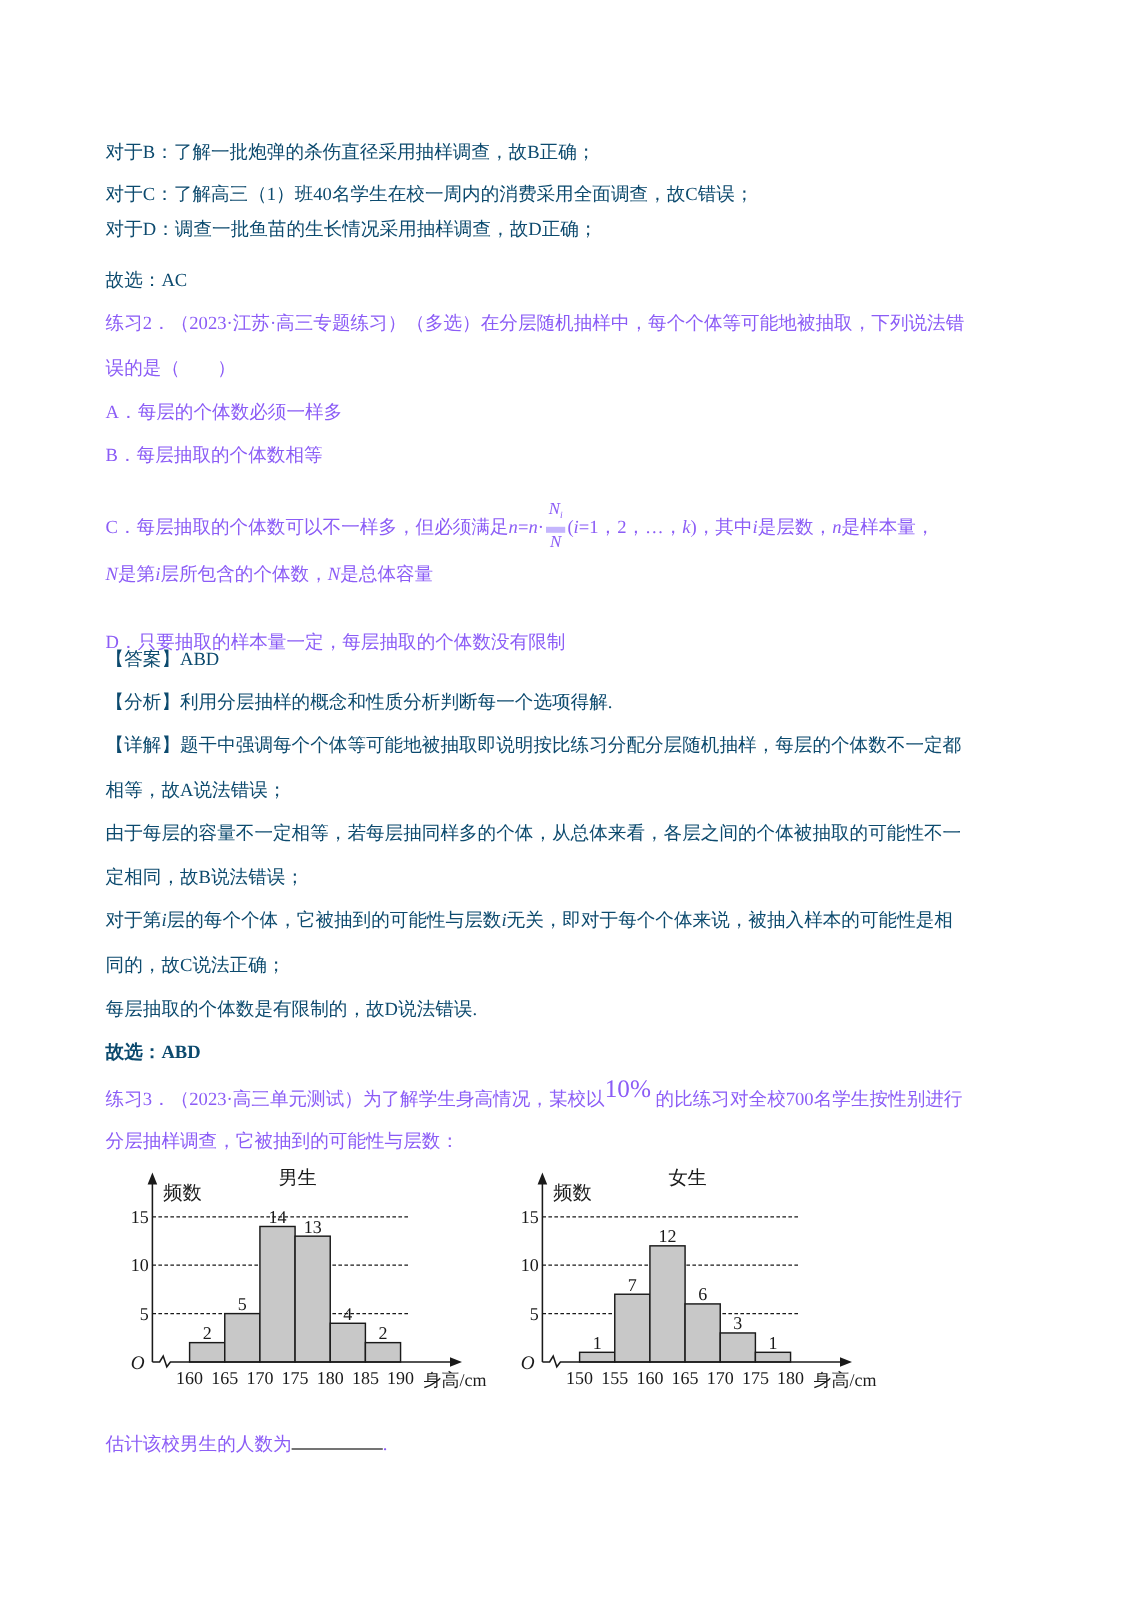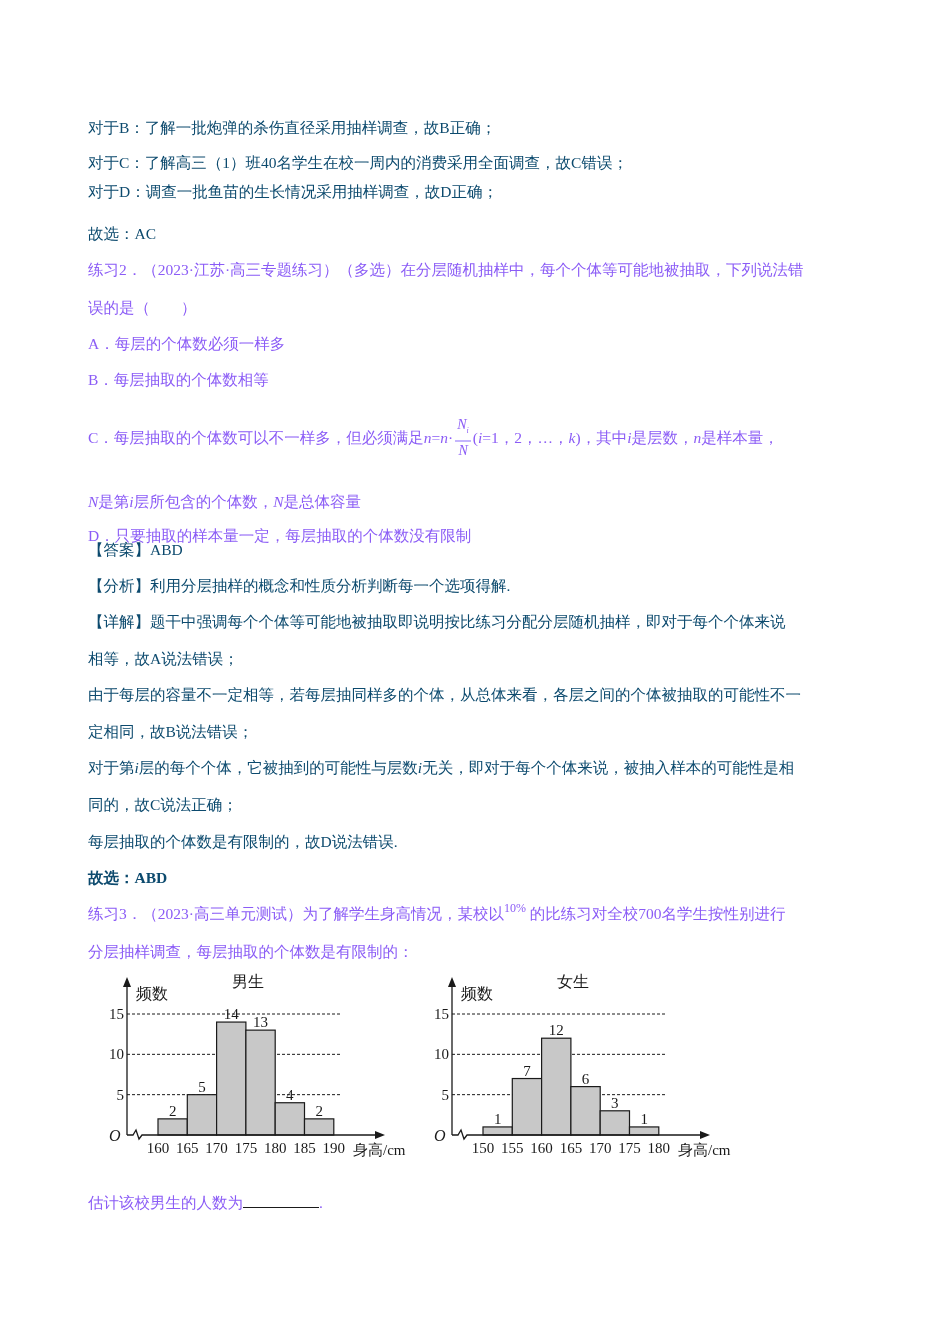--- a/index.html
+++ b/index.html
@@ -3,66 +3,66 @@
 <meta charset="utf-8">
 <style>
   html, body { margin: 0; padding: 0; background: #ffffff; }
   body { width: 950px; height: 1344px; position: relative; overflow: hidden;
          font-family: "Liberation Serif", "DejaVu Serif", serif; color: #1a1a1a; }
   .line { position: absolute; left: 88px; font-size: 15.5px; white-space: nowrap; line-height: 20px; }
   .red { color: #0c4a6e; }
   .black { color: #8b5cf6; }
   .it { font-style: italic; }
   .frac { display: inline-block; vertical-align: middle; text-align: center; margin: 0 2px; position: relative; top: -2px; }
-  .frac .num { display: block; font-size: 14px; font-style: italic; border-bottom: 2px solid #c4b5fd; padding: 0 2px; line-height: 18px; font-family: Liberation Serif, serif; }
+  .frac .num { display: block; font-size: 14px; font-style: italic; border-bottom: 5px solid #c4b5fd; padding: 0 2px; line-height: 18px; font-family: Liberation Serif, serif; }
   .frac .num sub { font-size: 8px; }
   .frac .den { display: block; font-size: 14px; font-style: italic; line-height: 18px; }
-  .sup { font-size: 12px; position: relative; top: -7px; }
+  .sup { font-size: 21px; position: relative; top: -7px; }
   .blank { display: inline-block; width: 76px; border-bottom: 1px solid #1a1a1a; height: 14px; vertical-align: baseline; }
   svg text { font-family: "Liberation Serif", "DejaVu Serif", serif; }
 </style>
 </head>
 <body>
 
 <div class="line red" style="top:118px;">对于B：了解一批炮弹的杀伤直径采用抽样调查，故B正确；</div>
 <div class="line red" style="top:153px;text-align:right;">对于C：了解高三（1）班40名学生在校一周内的消费采用全面调查，故C错误；</div>
 <div class="line red" style="top:182px;text-align:right;">对于D：调查一批鱼苗的生长情况采用抽样调查，故D正确；</div>
 <div class="line red" style="top:224px;">故选：AC</div>
 
 <div class="line black" style="top:260px;">练习2．（2023·江苏·高三专题练习）（多选）在分层随机抽样中，每个个体等可能地被抽取，下列说法错</div>
 <div class="line black" style="top:298px;">误的是（　　）</div>
 <div class="line black" style="top:334px;">A．每层的个体数必须一样多</div>
 <div class="line black" style="top:370px;">B．每层抽取的个体数相等</div>
 
 <div class="line black" style="top:418px;">
   <span>C．每层抽取的个体数可以不一样多，但必须满足</span><span class="it">n</span><span>=</span><span class="it">n</span><span>·</span><span class="frac"><span class="num"><span>N</span><sub>i</sub></span><span class="den">N</span></span><span>(</span><span class="it">i</span><span>=1，2，…，</span><span class="it">k</span><span>)，其中</span><span class="it">i</span><span>是层数，</span><span class="it">n</span><span>是样本量，</span>
 </div>
 
-<div class="line black" style="top:492px;">
+<div class="line black" style="top:469px;">
   <span class="it">N</span><span>是第</span><span class="it">i</span><span>层所包含的个体数，</span><span class="it">N</span><span>是总体容量</span>
 </div>
 
 <div class="line black" style="top:505px;margin-top:21px;">D．只要抽取的样本量一定，每层抽取的个体数没有限制</div>
 <div class="line red" style="top:540px;text-align:center;">【答案】ABD</div>
 <div class="line red" style="top:576px;">【分析】利用分层抽样的概念和性质分析判断每一个选项得解.</div>
-<div class="line red" style="top:612px;">【详解】题干中强调每个个体等可能地被抽取即说明按比练习分配分层随机抽样，即对于每个个体来说</div>
+<div class="line red" style="top:612px;">【详解】题干中强调每个个体等可能地被抽取即说明按比练习分配分层随机抽样，每层的个体数不一定都</div>
 <div class="line red" style="top:649px;">相等，故A说法错误；</div>
 <div class="line red" style="top:685px;">由于每层的容量不一定相等，若每层抽同样多的个体，从总体来看，各层之间的个体被抽取的可能性不一</div>
 <div class="line red" style="top:722px;">定相同，故B说法错误；</div>
 <div class="line red" style="top:758px;">
   <span>对于第</span><span class="it">i</span><span>层的每个个体，它被抽到的可能性与层数</span><span class="it">i</span><span>无关，即对于每个个体来说，被抽入样本的可能性是相</span>
 </div>
 <div class="line red" style="top:795px;">同的，故C说法正确；</div>
 <div class="line red" style="top:832px;">每层抽取的个体数是有限制的，故D说法错误.</div>
 <div class="line red" style="top:868px;font-weight:bold;">故选：ABD</div>
 
 <div class="line black" style="top:904px;">
   <span>练习3．（2023·高三单元测试）为了解学生身高情况，某校以</span><span class="sup">10%</span>&nbsp;<span>的比练习对全校700名学生按性别进行</span>
 </div>
-<div class="line black" style="top:942px;">分层抽样调查，每层抽取的个体数是有限制的：</div>
+<div class="line black" style="top:942px;">分层抽样调查，它被抽到的可能性与层数：</div>
 
 <svg id="chart-male" style="position:absolute; left:100px; top:965px;" width="320" height="200">
     <line x1="27" y1="129.66666666666669" x2="240" y2="129.66666666666669" stroke="#1a1a1a" stroke-width="1" stroke-dasharray="3,2"></line>
     <text x="24" y="134.66666666666669" font-size="15" text-anchor="end" fill="#1a1a1a">5</text>
     <line x1="27" y1="89.33333333333334" x2="240" y2="89.33333333333334" stroke="#1a1a1a" stroke-width="1" stroke-dasharray="3,2"></line>
     <text x="24" y="94.33333333333334" font-size="15" text-anchor="end" fill="#1a1a1a">10</text>
     <line x1="27" y1="49" x2="240" y2="49" stroke="#1a1a1a" stroke-width="1" stroke-dasharray="3,2"></line>
     <text x="24" y="54" font-size="15" text-anchor="end" fill="#1a1a1a">15</text>
     <rect x="58" y="153.86666666666667" width="29.3" height="16.133333333333333" fill="#c8c8c8" stroke="#1a1a1a" stroke-width="1.2"></rect>
     <text x="72.65" y="150.86666666666667" font-size="15" text-anchor="middle" fill="#1a1a1a">2</text>

